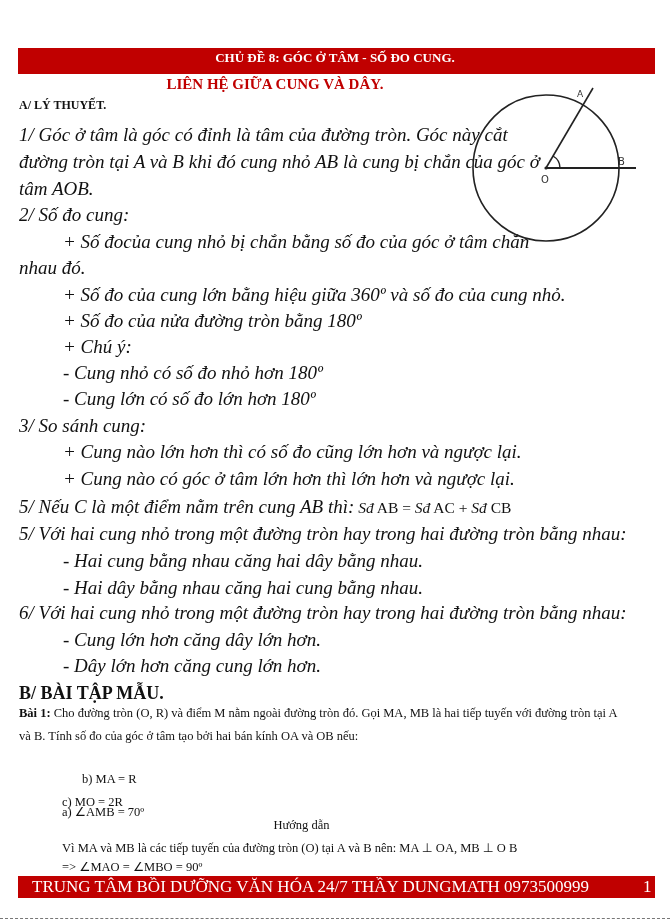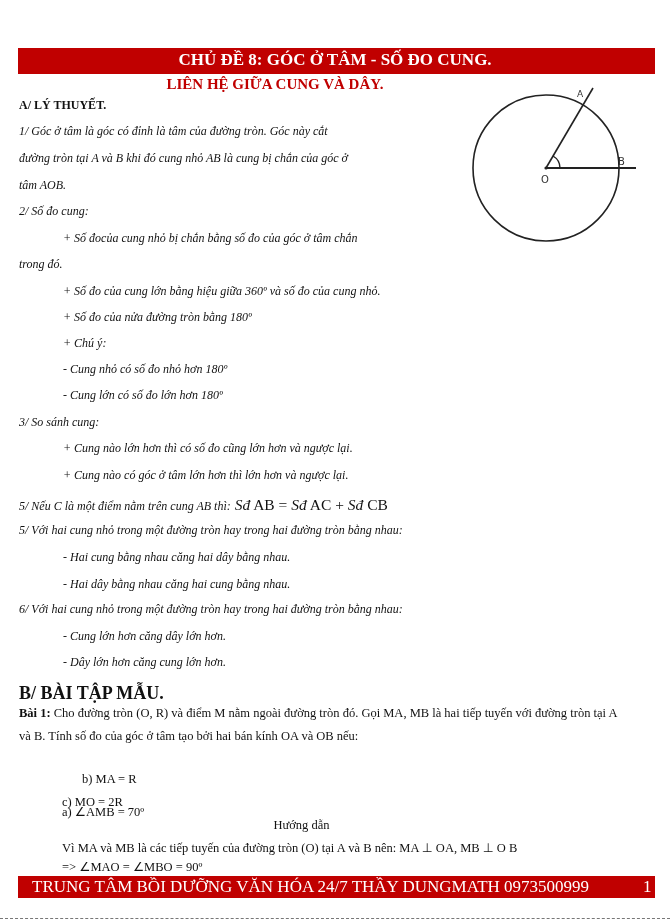--- a/index.html
+++ b/index.html
@@ -3,25 +3,25 @@
 <meta charset="utf-8">
 <style>
   html, body { margin: 0; padding: 0; background: #ffffff; }
   body { width: 670px; height: 922px; position: relative; overflow: hidden;
          font-family: "Liberation Serif", serif; color: #111; }
   .abs { position: absolute; white-space: nowrap; }
   .bar { position: absolute; left: 18px; width: 637px; background: #c00000;
          color: #fff; }
   #hdr-bar { top: 48px; height: 26px; }
   #hdr-title { top: 50px; left: 0; width: 670px; text-align: center;
-               font-weight: bold; font-size: 17px; color: #fff; }
+               font-weight: bold; font-size: 13px; color: #fff; }
   #hdr-sub { top: 76px; left: 0; width: 550px; text-align: center;
              font-weight: bold; font-size: 15px; color: #c00000; }
   .secA { font-weight: bold; font-size: 12px; }
-  .it { font-style: italic; font-size: 12px; }
+  .it { font-style: italic; font-size: 19px; }
   .ind1 { left: 63px; }
   .ind0 { left: 19px; }
   .secB { font-weight: bold; font-size: 18px; }
   .sm { font-size: 12.5px; }
   #ftr-bar { top: 876px; height: 22px; }
   #ftr-text { top: 876px; left: 32px; font-size: 17px; color: #fff; line-height: 22px; }
   #ftr-page { top: 876px; left: 643px; font-size: 17px; color: #fff; line-height: 22px; }
   #dash { position: absolute; left: 0; top: 918px; width: 670px; border-top: 1px dashed #777; }
   .sdl { font-style: italic; }
 </style>
@@ -32,21 +32,21 @@
 <div class="abs" id="hdr-title">CHỦ ĐỀ 8: GÓC Ở TÂM - SỐ ĐO CUNG.</div>
 <div class="abs" id="hdr-sub">LIÊN HỆ GIỮA CUNG VÀ DÂY.</div>
 
 <div class="abs secA ind0" style="top:98px;">A/ LÝ THUYẾT.</div>
 <div class="abs it ind0" style="top:124px;">1/ Góc ở tâm là góc có đỉnh là tâm của đường tròn. Góc này cắt</div>
 <div class="abs it ind0" style="top:151px;">đường tròn tại A và B khi đó cung nhỏ AB là cung bị chắn của góc ở</div>
 <div class="abs it ind0" style="top:178px;">tâm AOB.</div>
 
 <div class="abs it ind0" style="top:204px;">2/ Số đo cung:</div>
 <div class="abs it ind1" style="top:231px;">+ Số đocủa cung nhỏ bị chắn bằng số đo của góc ở tâm chắn</div>
-<div class="abs it ind0" style="top:257px;">trong đó.</div>
+<div class="abs it ind0" style="top:257px;">nhau đó.</div>
 <div class="abs it ind1" style="top:284px;">+ Số đo của cung lớn bằng hiệu giữa 360º và số đo của cung nhỏ.</div>
 <div class="abs it ind1" style="top:310px;">+ Số đo của nửa đường tròn bằng 180º</div>
 <div class="abs it ind1" style="top:336px;">+ Chú ý:</div>
 <div class="abs it ind1" style="top:362px;">- Cung nhỏ có số đo nhỏ hơn 180º</div>
 <div class="abs it ind1" style="top:388px;">- Cung lớn có số đo lớn hơn 180º</div>
 
 <div class="abs it ind0" style="top:415px;">3/ So sánh cung:</div>
 <div class="abs it ind1" style="top:441px;">+ Cung nào lớn hơn thì có số đo cũng lớn hơn và ngược lại.</div>
 <div class="abs it ind1" style="top:468px;">+ Cung nào có góc ở tâm lớn hơn thì lớn hơn và ngược lại.</div>
 

